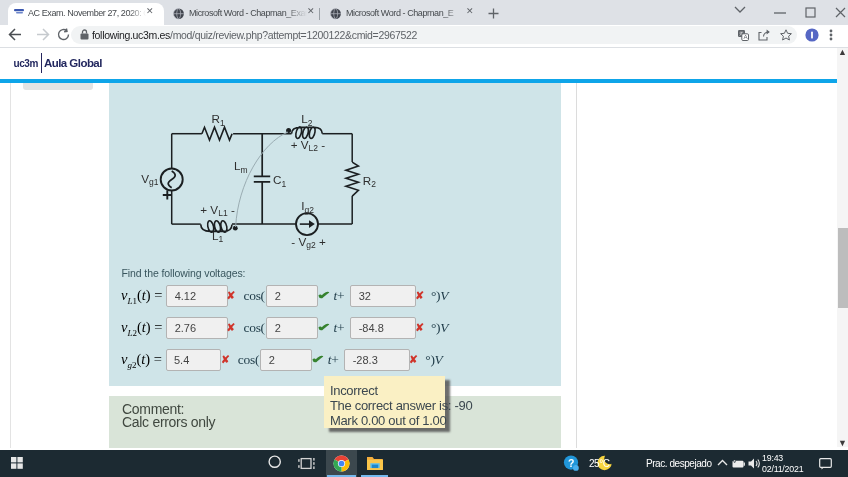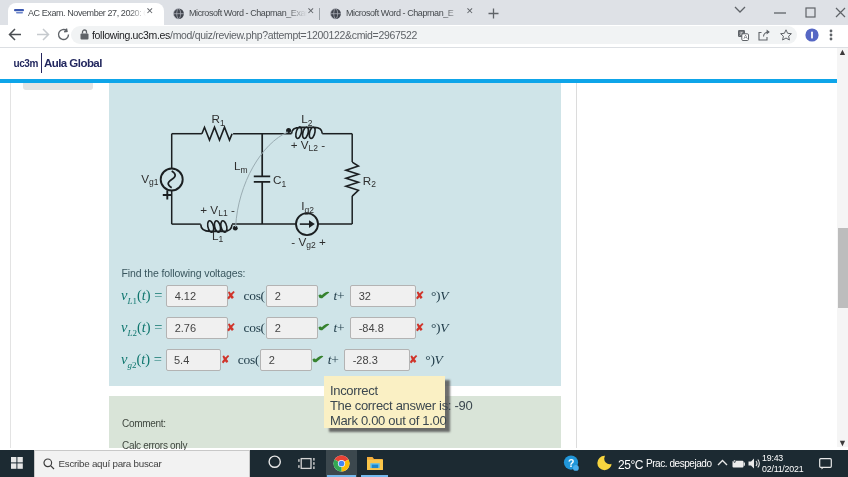--- a/index.html
+++ b/index.html
@@ -20,44 +20,44 @@
   
   #pagehead{left:0;top:48px;width:848px;height:31px;background:#fff;border-bottom:4px solid #0ea5e9;z-index:8;}
   #vline-l{left:10px;top:80px;width:1px;height:368px;background:#e3e3e3;}
   #vline-r{left:576px;top:80px;width:1px;height:368px;background:#dcdcdc;}
   #flagbtn{left:23px;top:68px;width:70px;height:22px;background:#e4e4e4;border-radius:3px;
            font-size:7.5px;color:#666;text-align:center;line-height:21px;z-index:2;}
   #formulastrip{left:118px;top:70px;width:350px;height:12.5px;overflow:hidden;z-index:3;}
   #formulastrip .ft{position:absolute;left:2px;top:2.5px;font-size:10.5px;color:#47707b;font-family:"Liberation Serif",serif;}
   #bluepanel{left:108.5px;top:80.5px;width:452.5px;height:305.5px;background:#cfe4e8;}
   #greenpanel{left:108.5px;top:396px;width:452.5px;height:52px;background:#d9e4d8;}
-  #greenpanel .c{position:absolute;left:13.5px;top:17px;font-size:10px;letter-spacing:-0.3px;color:#404840;line-height:22px;}
+  #greenpanel .c{position:absolute;left:13.5px;top:7px;font-size:14px;letter-spacing:-0.3px;color:#404840;line-height:13px;}
   
   .eqrow{position:absolute;height:21px;z-index:4;}
-  .mathlab{position:absolute;font-family:"Liberation Serif",serif;font-size:14.5px;color:#0f766e;top:2.5px;text-align:right;}
+  .mathlab{position:absolute;font-family:"Liberation Serif",serif;font-size:14.5px;color:#000000;top:2.5px;text-align:right;}
   .mathlab sub{font-size:9px;}
   .ibox{position:absolute;top:0;height:20.6px;background:#f0f0f0;border:1px solid #b3b3b3;
         border-radius:2px;font-size:11px;color:#444;line-height:20.6px;padding-left:7.5px;}
   .wrong{position:absolute;top:4.5px;color:#d0342a;font-weight:bold;font-size:10.5px;}
   .right{position:absolute;top:4px;color:#35822e;font-weight:bold;font-size:11px;transform:scaleX(1.5);transform-origin:0 50%;}
   .mcos{position:absolute;top:3px;font-family:"Liberation Serif",serif;font-size:13.5px;letter-spacing:-0.3px;color:#1e3a47;}
   #findtext{left:121.5px;top:267px;font-size:10.5px;letter-spacing:-0.1px;color:#39565e;z-index:4;}
   
   #tooltip{left:324.4px;top:376.3px;width:115px;height:45px;background:#faf0c4;z-index:20;white-space:nowrap;
            box-shadow:5px 4px 2px rgba(85,85,85,0.85);padding:7px 0 0 5.5px;font-size:13px;letter-spacing:-0.3px;color:#3c4850;line-height:15px;}
   
   #sbtrack{left:837px;top:48px;width:11px;height:399px;background:#f5f5f5;z-index:9;}
   #sbthumb{left:837.5px;top:228px;width:10px;height:80px;background:#bdbdbd;z-index:9;}
   .sbarrow{position:absolute;left:837px;width:11px;font-size:9px;color:#3c3c3c;text-align:center;z-index:9;}
   
   #taskbar{left:0;top:450px;width:848px;height:27px;background:#1c2a32;z-index:30;}
   #searchbox{position:absolute;left:33.5px;top:0px;width:216px;height:27px;background:#f2f2f2;border:1px solid #c8c8c8;border-bottom:none;box-sizing:border-box;}
   #searchbox span{position:absolute;left:24px;top:7px;font-size:9.8px;letter-spacing:-0.25px;color:#3f3f3f;}
   #clock{position:absolute;left:762px;top:2.5px;width:50px;text-align:left;font-size:8.8px;letter-spacing:-0.2px;color:#fff;line-height:11.5px;}
-  #weather{position:absolute;left:618px;top:8px;font-size:12px;letter-spacing:-0.45px;color:#fff;}
+  #weather{position:absolute;left:589px;top:8px;font-size:10px;letter-spacing:-0.45px;color:#fff;}
 </style>
 </head>
 <body>
 
 <div class="abs" id="tabstrip"></div>
 <div class="tab" id="tab1"></div>
 <svg class="abs" style="left:14px;top:8px;z-index:2" width="11" height="7">
     <rect x="0" y="1" width="10" height="2.2" rx="1" fill="#3a57b0"></rect>
     <rect x="2" y="4" width="7" height="1.6" rx="0.8" fill="#6c85c9"></rect>
   </svg>
@@ -248,27 +248,20 @@
 
 <div class="abs" id="taskbar">
 
   <svg class="abs" style="left:10.5px;top:6.5px" width="12" height="12">
       <rect x="0" y="0" width="5.4" height="5.4" fill="#e6e6e6"></rect>
       <rect x="6.4" y="0" width="5.4" height="5.4" fill="#e6e6e6"></rect>
       <rect x="0" y="6.4" width="5.4" height="5.4" fill="#e6e6e6"></rect>
       <rect x="6.4" y="6.4" width="5.4" height="5.4" fill="#e6e6e6"></rect>
     </svg>
 
-  <div id="searchbox">
-    <svg style="position:absolute;left:8px;top:7px" width="12" height="12">
-        <circle cx="4.8" cy="4.8" r="3.8" stroke="#3c3c3c" stroke-width="1.2" fill="none"></circle>
-        <path d="M7.6,7.6 L11,11" stroke="#3c3c3c" stroke-width="1.2"></path>
-      </svg>
-    <span>Escribe aquí para buscar</span>
-  </div>
 
   <svg class="abs" style="left:268px;top:5px" width="14" height="14">
       <circle cx="6.7" cy="6.7" r="5.6" stroke="#e8e8e8" stroke-width="1.4" fill="none"></circle>
     </svg>
 
   <svg class="abs" style="left:298px;top:6.5px" width="18" height="14">
     <rect x="3.2" y="1.6" width="9.8" height="9.8" stroke="#d4d4d4" stroke-width="1.3" fill="none"></rect>
     <rect x="0.2" y="2.2" width="1.4" height="2.6" fill="#d4d4d4"></rect>
       <rect x="0.2" y="8.2" width="1.4" height="2.6" fill="#d4d4d4"></rect>
     <rect x="15.2" y="1" width="1.4" height="2.6" fill="#d4d4d4"></rect>

